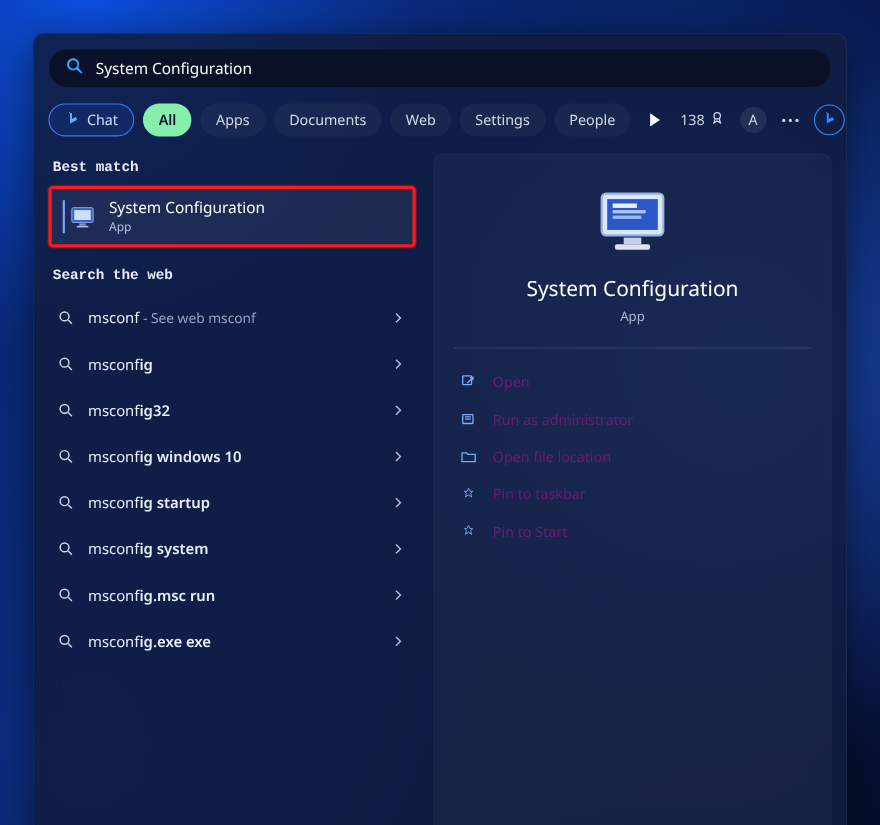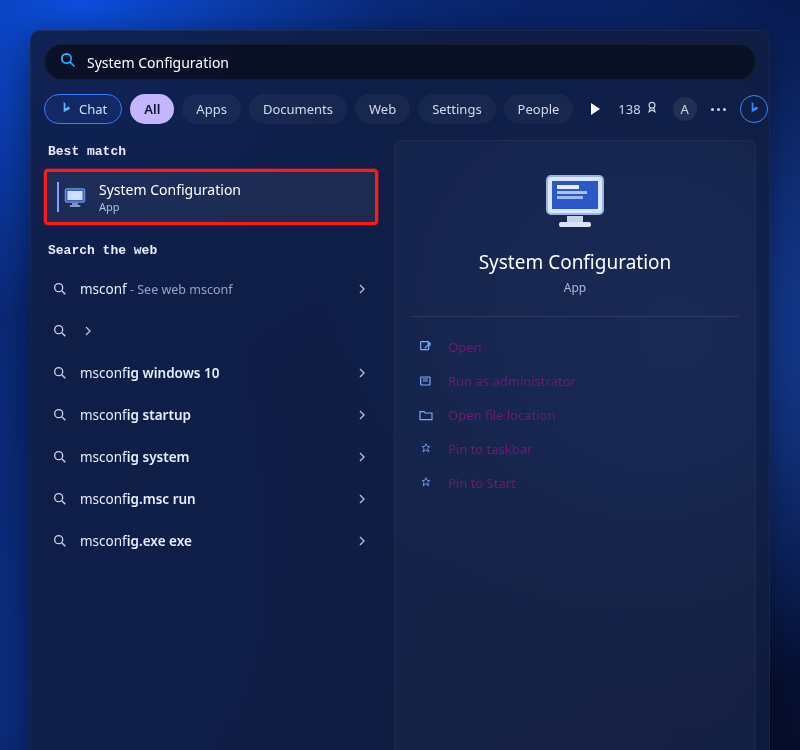--- a/index.html
+++ b/index.html
@@ -51,21 +51,21 @@
 .pill {
   display: inline-flex; align-items: center; gap: 6px;
   height: 30px; padding: 0 14px;
   border-radius: 16px;
   background: rgba(255,255,255,0.04);
   color: #d5dbee;
   font-size: 13px;
   cursor: pointer;
 }
 .pill.chat { border: 1px solid #3a7bff; color:#cfe0ff; background: rgba(40,80,200,0.18);}
-.pill.all { background: #c4b5fd; color: #0a1430; font-weight: 600; }
+.pill.all { background: #86efac; color: #0a1430; font-weight: 600; }
 .right-controls{
   margin-left:auto; display:flex; align-items:center; gap:14px;
   color:#cfd6ec; font-size:13px;
 }
 .badge-ctn{display:flex;align-items:center;gap:4px;}
 .dot-3{display:flex;gap:3px;}
 .dot-3 span{width:3px;height:3px;border-radius:50%;background:#cfd6ec;}
 .bing-circle{
   width:28px;height:28px;border-radius:50%;border:1.5px solid #2d8dff;
   display:flex;align-items:center;justify-content:center;
@@ -232,20 +232,31 @@
             <span class="lbl">msconf<b></b><span class="hint"> - See web msconf</span></span>
             <svg class="chev" viewBox="0 0 24 24" fill="none" stroke="currentColor" stroke-width="2">
               <polyline points="9 6 15 12 9 18"></polyline>
             </svg>
           </div>
           <div class="web-item">
             <svg class="sico" viewBox="0 0 24 24" fill="none" stroke="currentColor" stroke-width="2">
               <circle cx="10" cy="10" r="6"></circle>
               <line x1="15" y1="15" x2="20" y2="20"></line>
             </svg>
+            <span class="lbl">msconf<b>ig</b><span class="hint"></span></span>
+            <svg class="chev" viewBox="0 0 24 24" fill="none" stroke="currentColor" stroke-width="2">
+              <polyline points="9 6 15 12 9 18"></polyline>
+            </svg>
+          </div>
+          <div class="web-item">
+            <svg class="sico" viewBox="0 0 24 24" fill="none" stroke="currentColor" stroke-width="2">
+              <circle cx="10" cy="10" r="6"></circle>
+              <line x1="15" y1="15" x2="20" y2="20"></line>
+            </svg>
+            <span class="lbl">msconf<b>ig32</b><span class="hint"></span></span>
             <svg class="chev" viewBox="0 0 24 24" fill="none" stroke="currentColor" stroke-width="2">
               <polyline points="9 6 15 12 9 18"></polyline>
             </svg>
           </div>
           <div class="web-item">
             <svg class="sico" viewBox="0 0 24 24" fill="none" stroke="currentColor" stroke-width="2">
               <circle cx="10" cy="10" r="6"></circle>
               <line x1="15" y1="15" x2="20" y2="20"></line>
             </svg>
             <span class="lbl">msconf<b>ig windows 10</b><span class="hint"></span></span>

